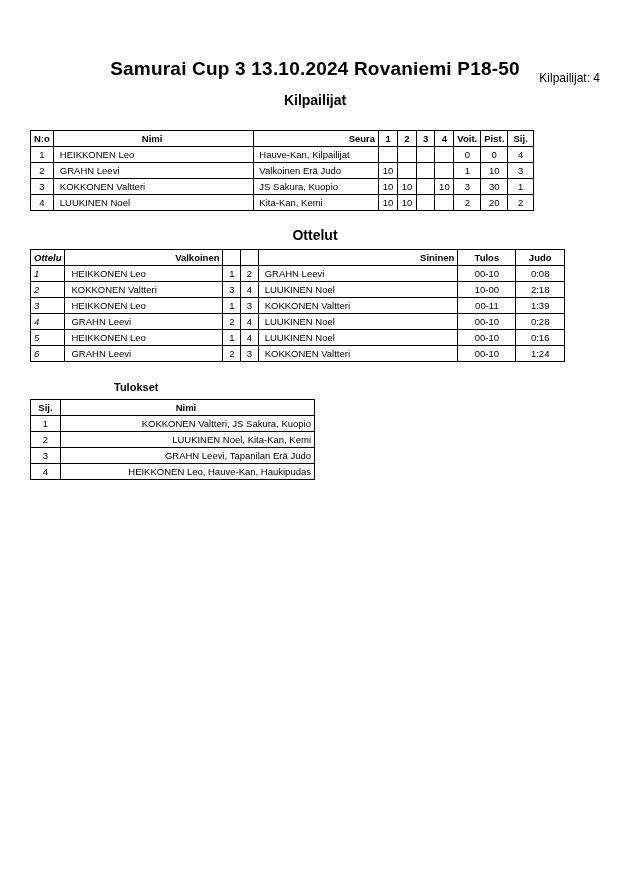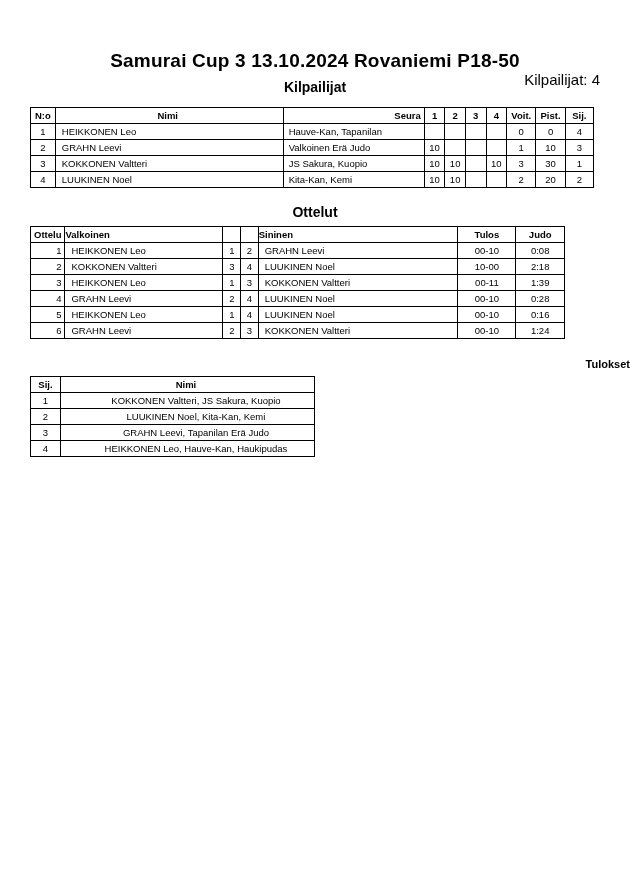--- a/index.html
+++ b/index.html
@@ -12,89 +12,89 @@
     background: #ffffff;
     font-family: "Liberation Sans", sans-serif;
     color: #000000;
     position: relative;
     overflow: hidden;
   }
   .page-title {
     text-align: center;
     font-size: 19px;
     font-weight: bold;
-    margin: 4px;
+    margin: 12px;
     padding-top: 46px;
     letter-spacing: 0.2px;
   }
   .section-label {
     text-align: center;
     font-size: 14px;
     font-weight: bold;
     margin-top: 7px;
   }
   .kilpailijat-count {
     position: absolute;
     right: 30px;
     top: 71px;
-    font-size: 15px;
+    font-size: 12px;
   }
   table {
     border-collapse: collapse;
     font-size: 9.5px;
   }
   table td, table th {
     border: 1px solid #000000;
     padding: 2px 3px;
     height: 13px;
     box-sizing: border-box;
   }
   th {
     font-weight: bold;
     text-align: center;
   }
   .tbl-wrap {
     margin-left: 30px;
   }
   
   #competitors-table {
-    width: 564px;
-    margin-top: 12px;
+    width: 504px;
+    margin-top: 22px;
   }
   #competitors-table .c-no { width: 20px; text-align: center; }
   #competitors-table .c-name { width: 210px; text-align: left; padding-left: 6px; }
   #competitors-table .c-club { width: 130px; text-align: left; padding-left: 5px; }
   #competitors-table .c-r { width: 19px; text-align: center; }
   #competitors-table .c-s { width: 26px; text-align: center; }
   #competitors-table th.c-name { text-align: center; padding-left: 0; }
   #competitors-table th.c-club { text-align: right; padding-left: 0; }
   
   #matches-table {
     width: 535px;
     margin-top: 6px;
   }
-  #matches-table .m-no { width: 30px; text-align: right; }
+  #matches-table .m-no { width: 30px; text-align: left; font-style: italic; }
   #matches-table .m-white { width: 165px; text-align: left; padding-left: 6px; }
   #matches-table .m-sc { width: 18px; text-align: center; }
   #matches-table .m-blue { width: 210px; text-align: left; padding-left: 6px; }
   #matches-table .m-res { width: 60px; text-align: center; }
   #matches-table .m-time { width: 50px; text-align: center; }
-  #matches-table th.m-white, #matches-table th.m-blue { text-align: left; padding-left: 0; }
+  #matches-table th.m-white, #matches-table th.m-blue { text-align: right; padding-left: 0; }
   
   #results-table {
     width: 285px;
     margin-top: 6px;
   }
   #results-table .r-pos { width: 30px; text-align: center; }
-  #results-table .r-name { width: 255px; text-align: center; padding-left: 20px; }
+  #results-table .r-name { width: 255px; text-align: right; padding-left: 20px; }
   #results-table th.r-name { text-align: center; padding-left: 0; }
   .lbl-ottelut { margin-top: 16px; }
   .lbl-tulokset {
     margin-top: 19px;
-    text-align: right;
+    text-align: left;
     margin-left: 114px;
     font-size: 11px;
     font-weight: bold;
   }
   .lbl-kilpailijat { margin-top: 7px; }
 </style>
 </head>
 <body>
 
 <h1 class="page-title">Samurai Cup 3  13.10.2024  Rovaniemi   P18-50</h1>
@@ -115,21 +115,21 @@
         <th class="c-r">4</th>
         <th class="c-s">Voit.</th>
         <th class="c-s">Pist.</th>
         <th class="c-s">Sij.</th>
       </tr>
     </thead>
     <tbody>
       <tr>
         <td class="c-no">1</td>
         <td class="c-name">HEIKKONEN Leo</td>
-        <td class="c-club">Hauve-Kan, Tapanilan</td>
+        <td class="c-club">Hauve-Kan, Kilpailijat</td>
         <td class="c-r"></td>
         <td class="c-r"></td>
         <td class="c-r"></td>
         <td class="c-r"></td>
         <td class="c-s">0</td>
         <td class="c-s">0</td>
         <td class="c-s">4</td>
       </tr>
       <tr>
         <td class="c-no">2</td>

